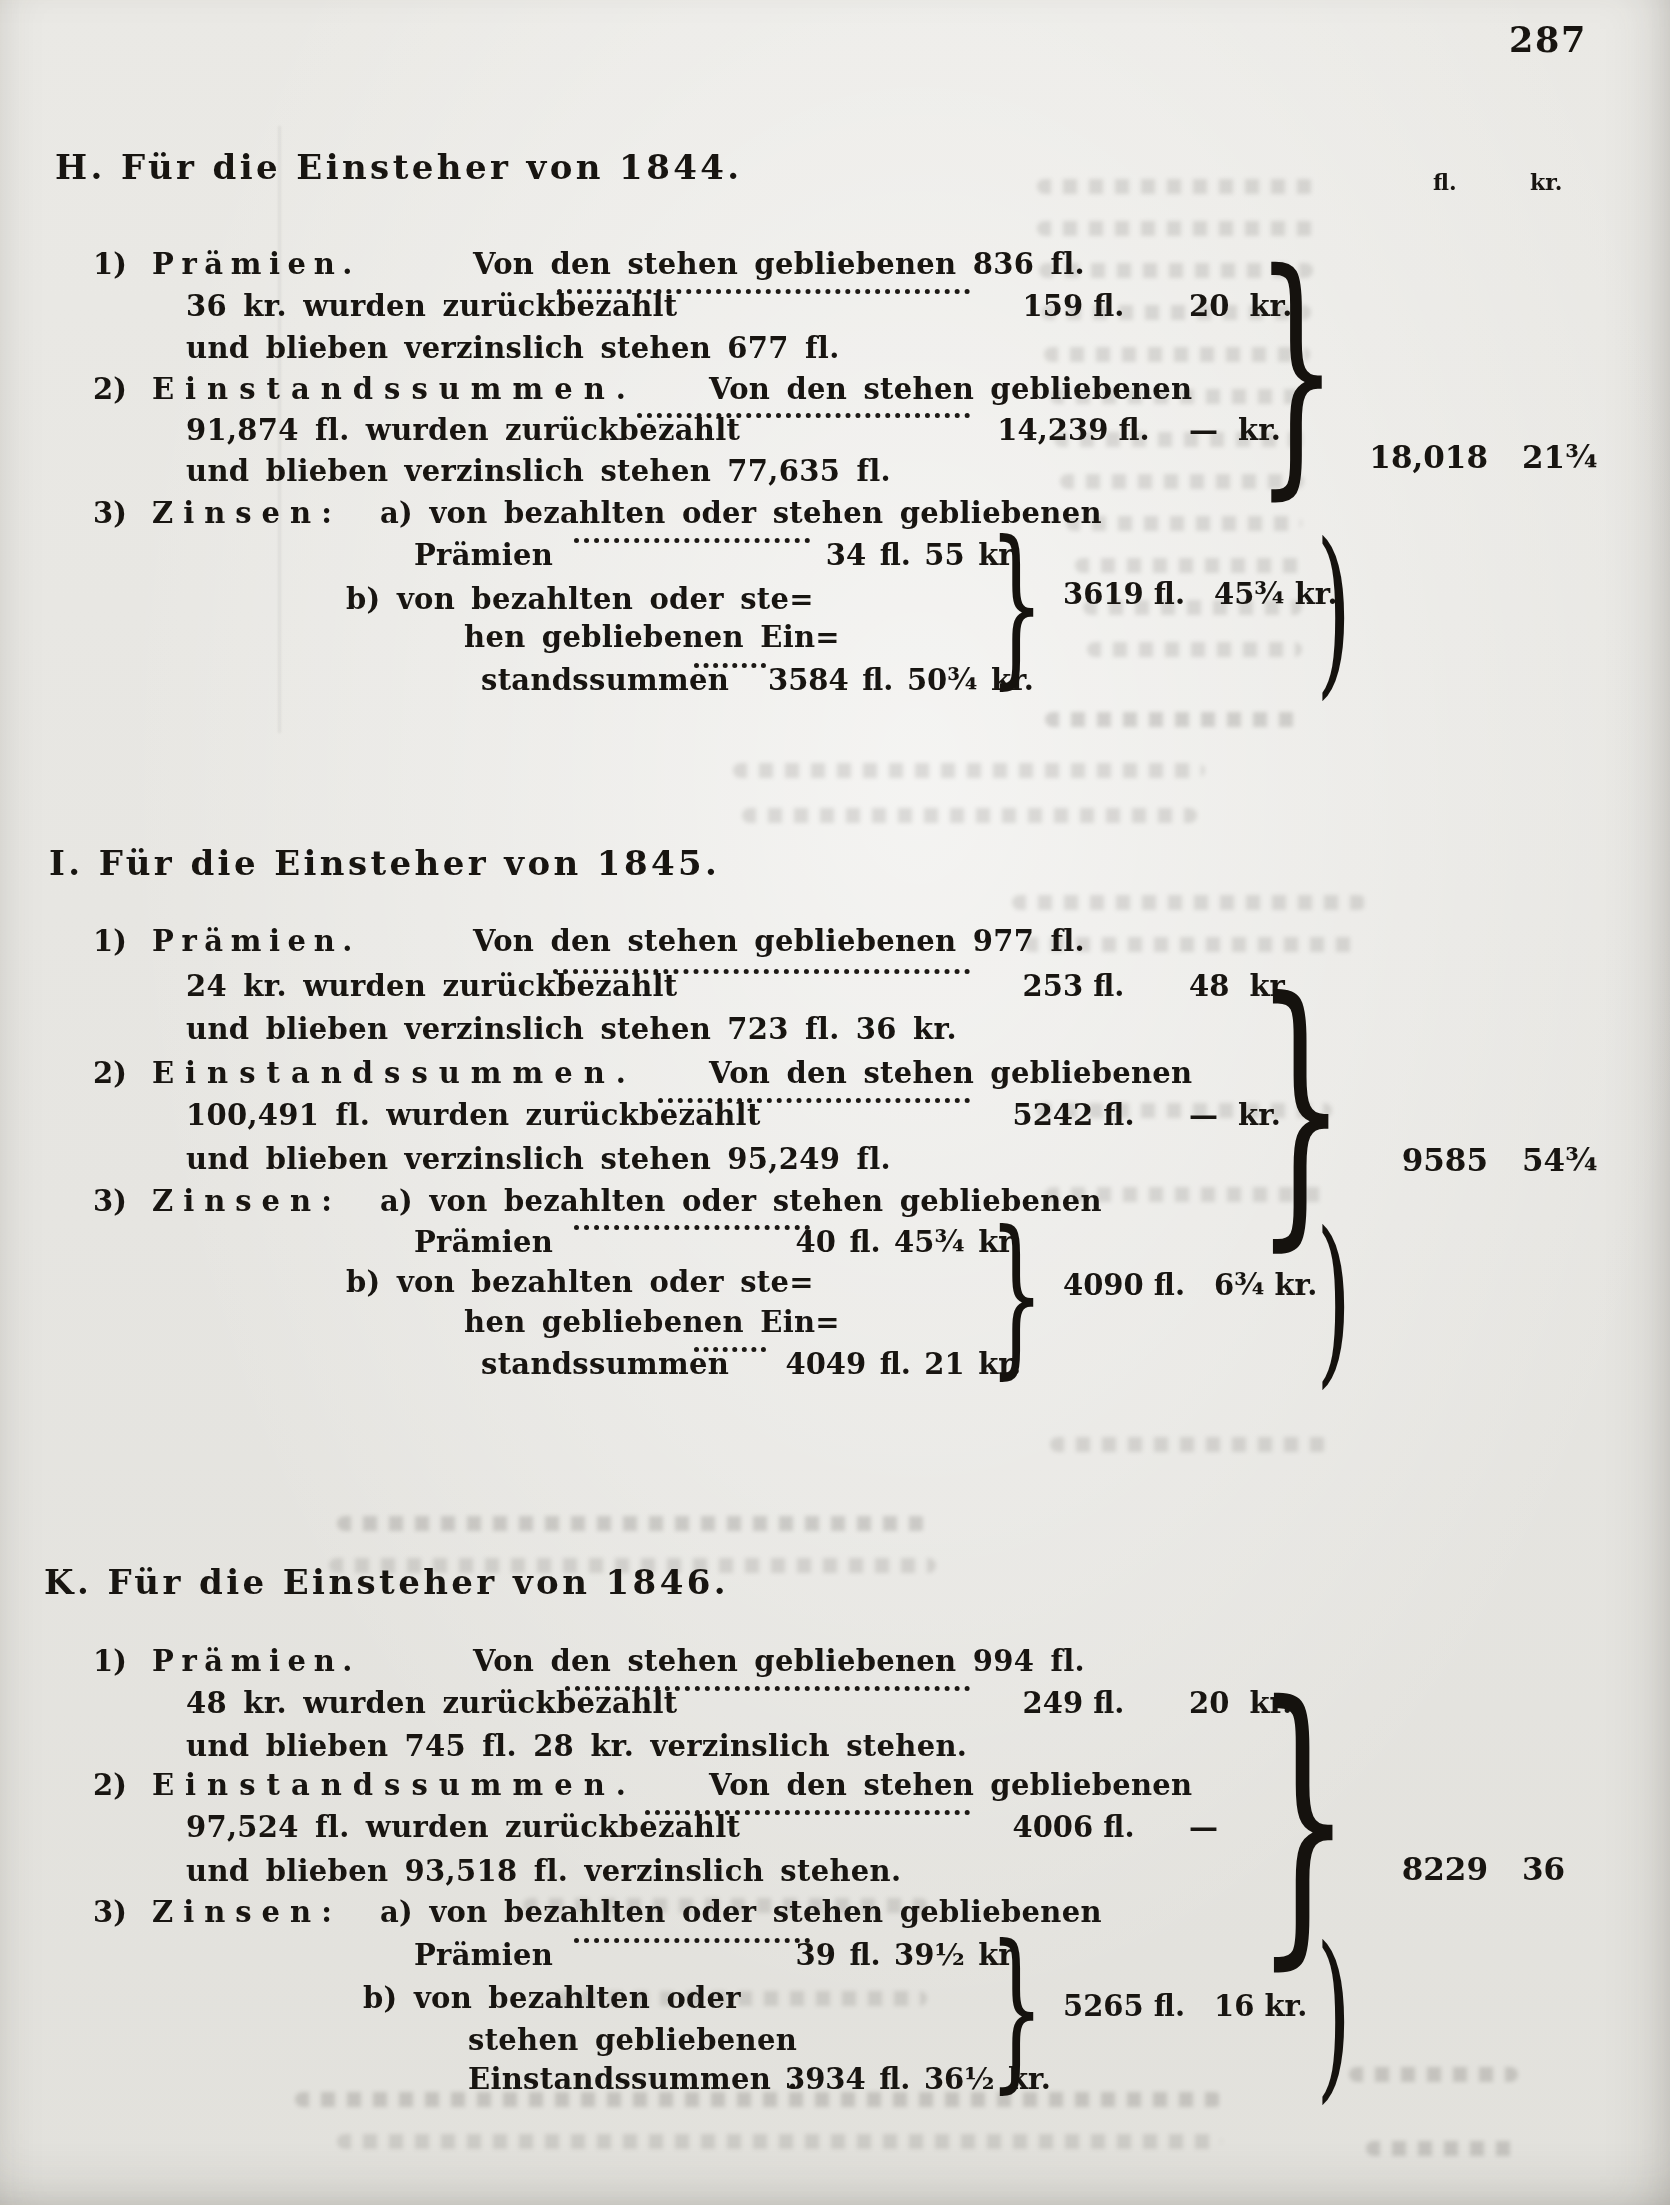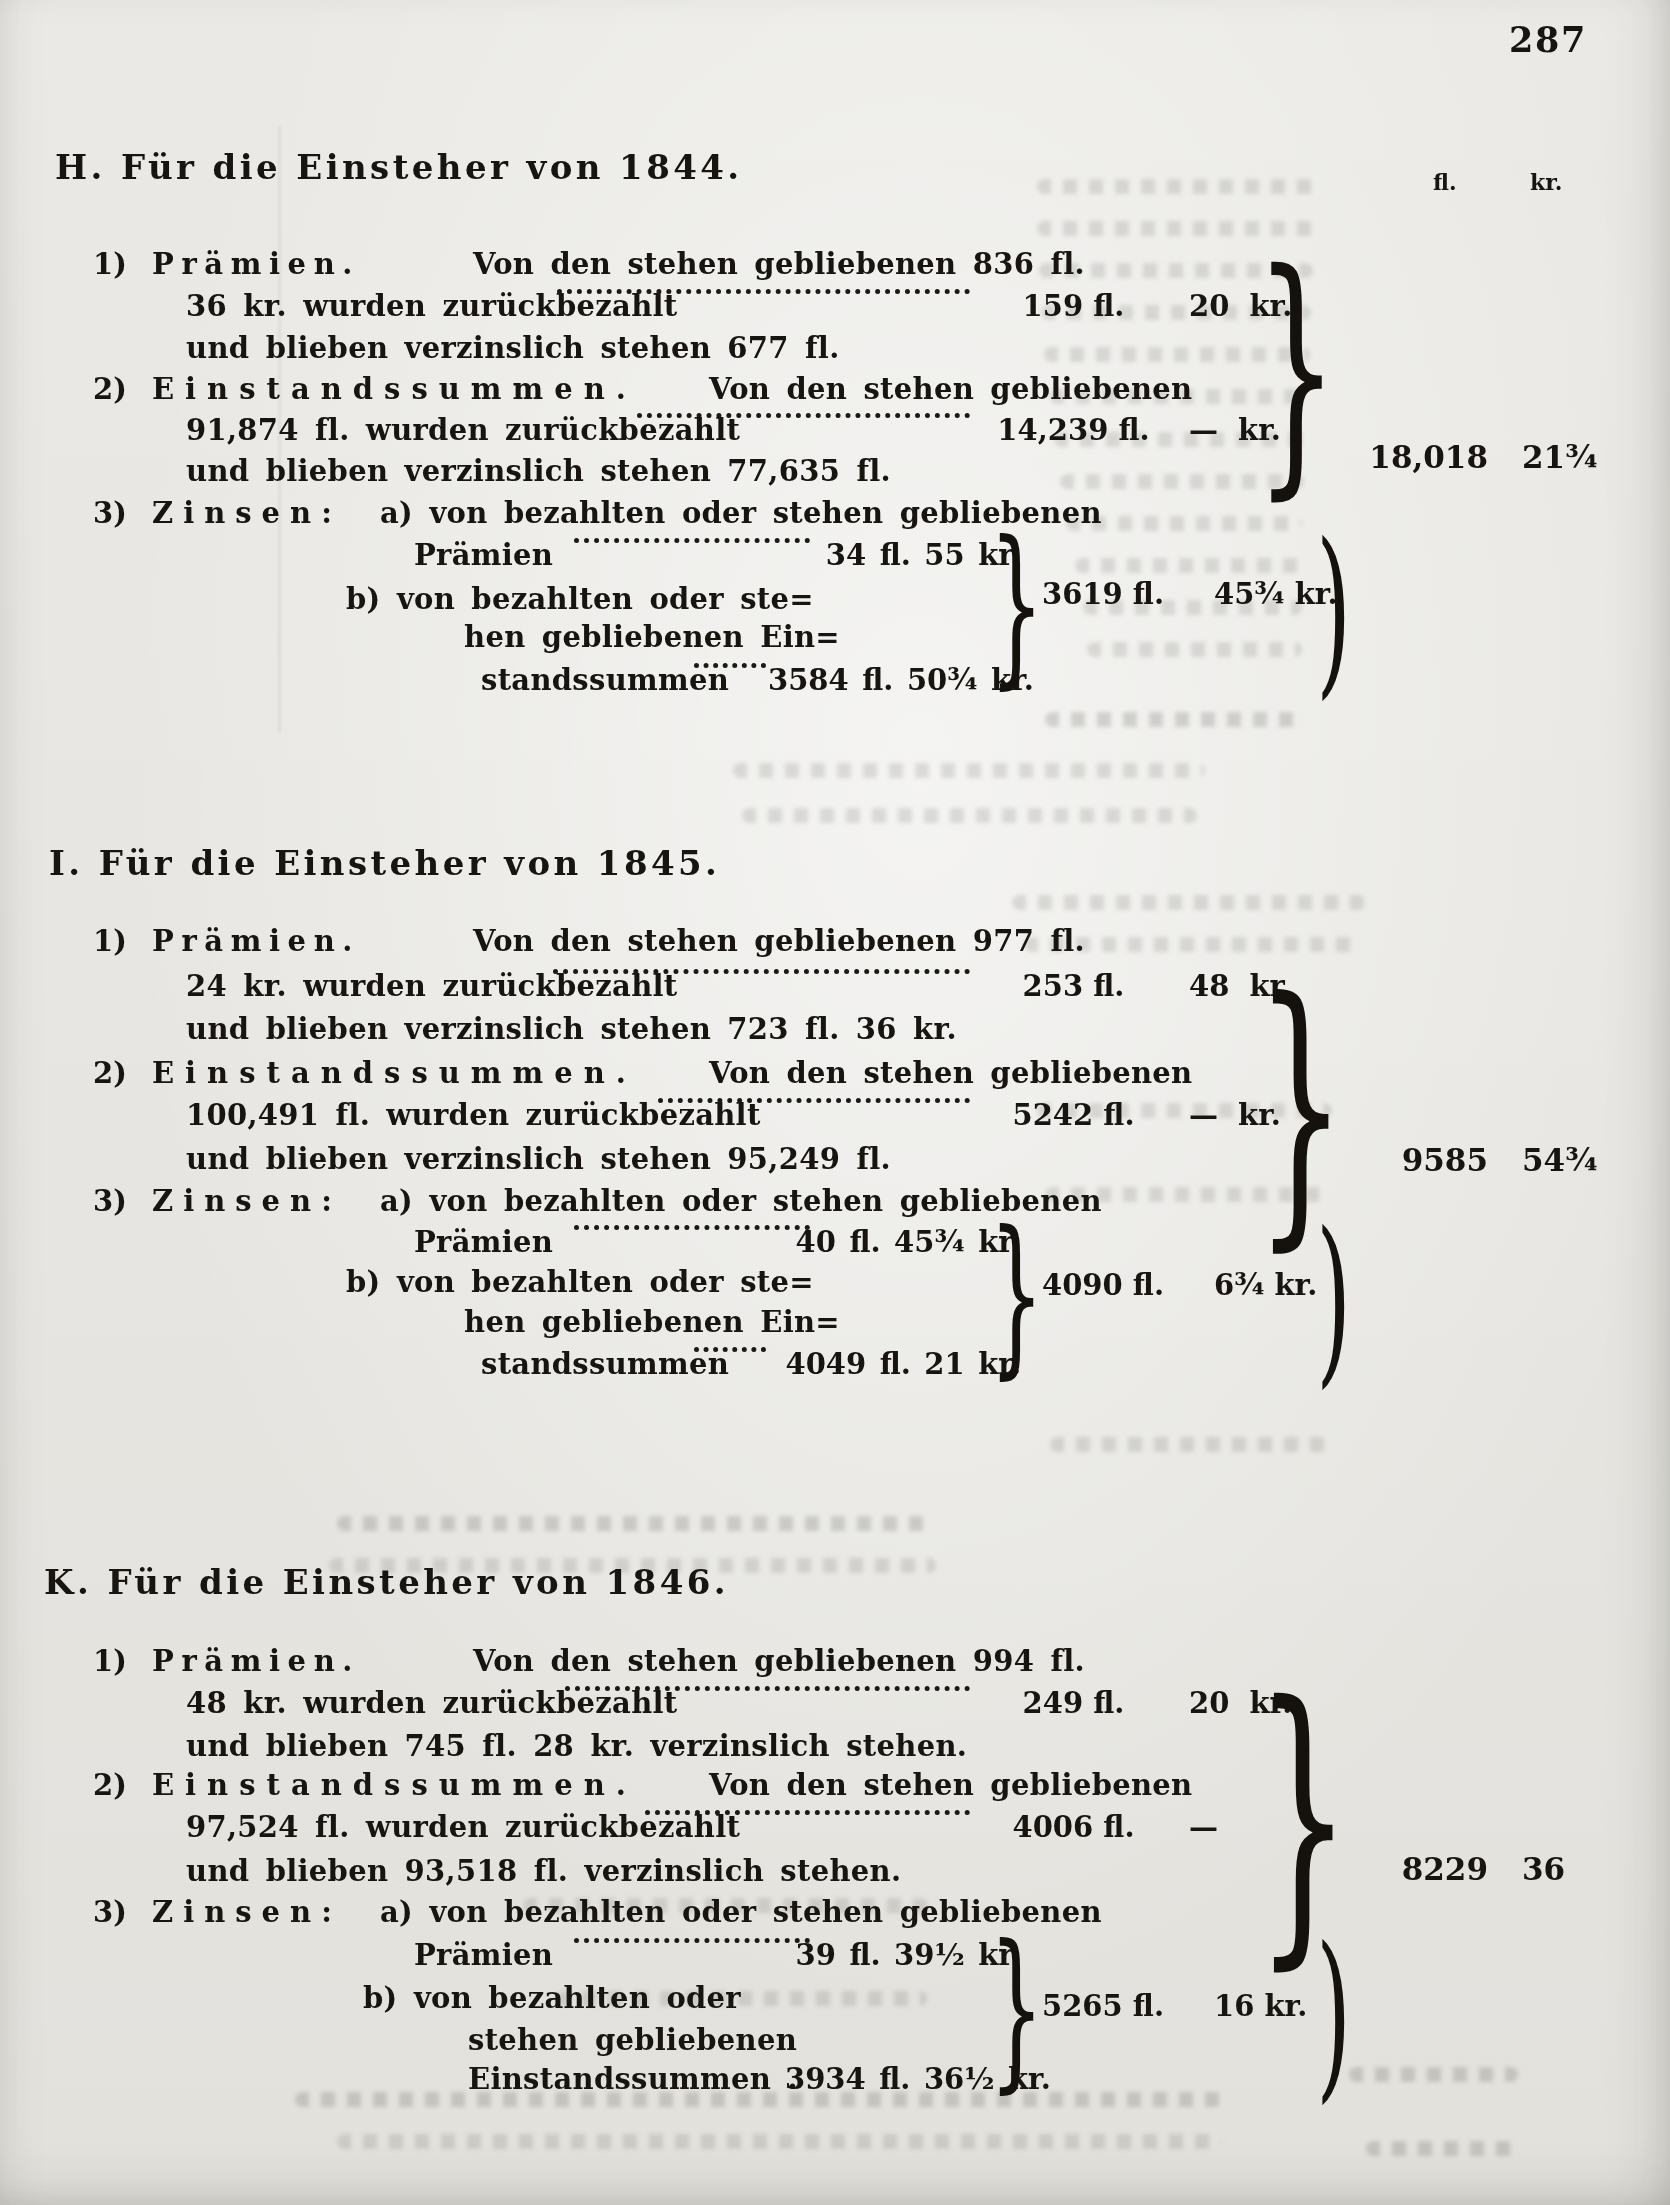--- a/index.html
+++ b/index.html
@@ -26,21 +26,21 @@
   .kw{left:143px;letter-spacing:7.6px;}
   .tx{word-spacing:5.9px;letter-spacing:0.3px;}
   .cont{left:177px;}
   .leader{top:25px;height:0;border-bottom:5px dotted #1d1915;}
   .amt1{left:978px;width:173px;text-align:center;}
   .amt2{left:1180px;width:135px;word-spacing:10px;}
   .ab-amt{left:776px;width:236px;text-align:right;word-spacing:3.4px;}
   .b-amt{left:759px;width:253px;text-align:right;word-spacing:3.4px;}
   .sub-fl{left:1302px;width:177px;text-align:right;font-size:31px;}
   .sub-kr{left:1513px;width:110px;font-size:31px;}
-  .z-fl{left:1012px;width:164px;text-align:center;}
+  .z-fl{left:1012px;width:164px;text-align:right;}
   .z-kr{left:1205px;}
   .brace{position:absolute;font-weight:400;line-height:1;color:#15120e;
          transform:scaleX(.5);transform-origin:left top;}
   .brace.curly::before{content:"}";}
   .brace.paren::before{content:")";}
   .colhead{position:absolute;font-size:22px;font-weight:bold;}
   .pagenum{position:absolute;font-size:35px;font-weight:bold;letter-spacing:1.7px;}
   
   .ghost{position:absolute;height:15px;border-radius:7.6px;opacity:.5;filter:blur(2.1px);
          background:repeating-linear-gradient(90deg, rgba(75,72,66,.30) 0 14.3px, rgba(0,0,0,0) 14.3px 26px);}

